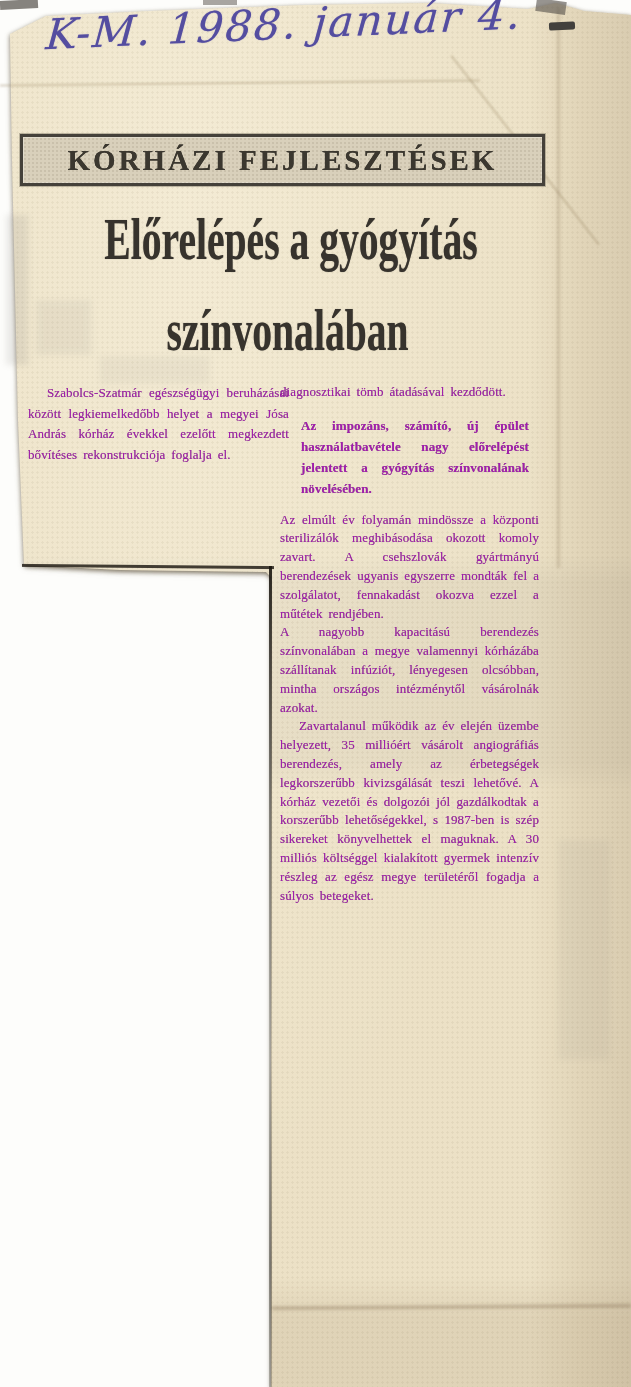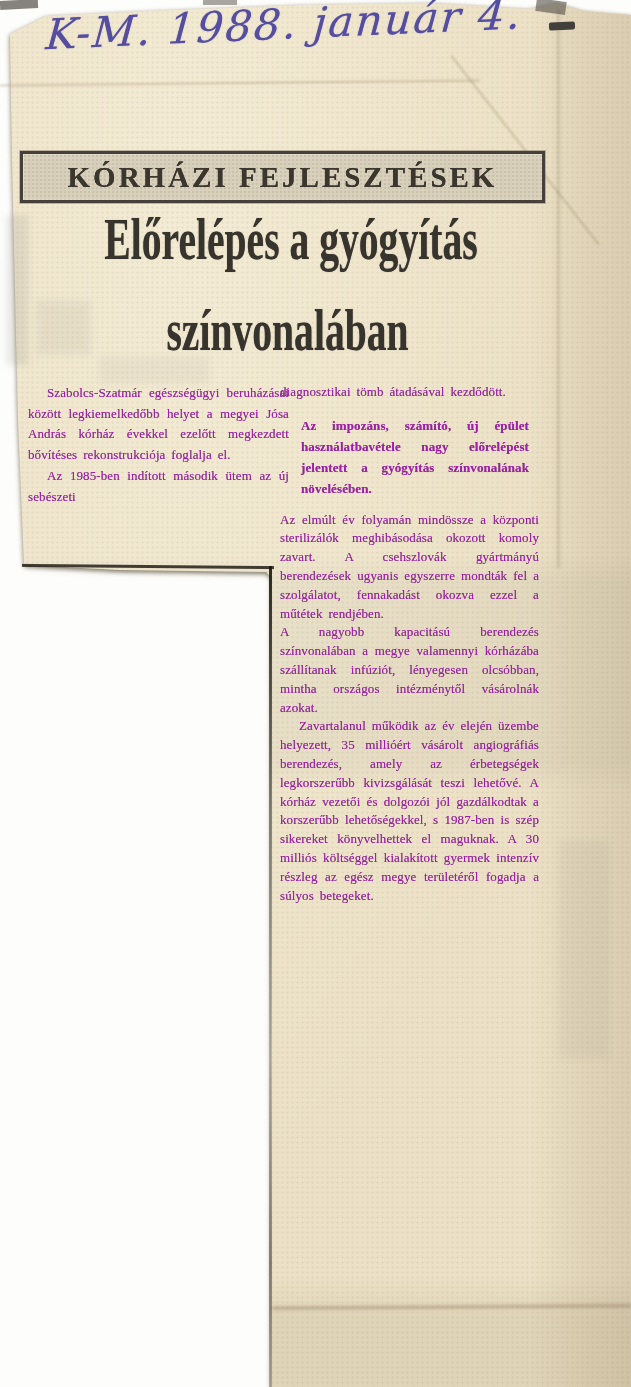--- a/index.html
+++ b/index.html
@@ -41,21 +41,21 @@
     text-shadow:0 0 1px rgba(84,77,160,.55);
     white-space:nowrap;
   }
   .top-dash{
     position:absolute;left:549px;top:22px;width:26px;height:8px;
     background:#42403d;border-radius:2px;transform:rotate(-3deg);
   }
 
   
   .kicker-box{
-    position:absolute;left:20px;top:151px;width:519px;height:46px;
+    position:absolute;left:20px;top:134px;width:519px;height:46px;
     border:3px solid #45413a;background:#d9d0bb;
     box-shadow:0 0 0 1px rgba(90,82,70,.35), inset 0 0 0 1px rgba(255,255,255,.25);
     display:flex;align-items:center;justify-content:center;
   }
   .kicker-box::before{
     content:'';position:absolute;inset:0;
     background-image:radial-gradient(rgba(90,80,60,.12) 1px, transparent 1.2px);
     background-size:4px 4px;
   }
   .kicker-label{
@@ -153,21 +153,20 @@
     <span class="kicker-label">KÓRHÁZI FEJLESZTÉSEK</span>
   </div>
 
   <h1 class="headline">
     <span class="hl-line">Előrelépés a gyógyítás</span>
     <span class="hl-line">színvonalában</span>
   </h1>
 
   <div class="col col-left">
     <p class="para indent">Szabolcs-Szatmár egészségügyi beruházásai között legkiemelkedőbb helyet a megyei Jósa András kórház évekkel ezelőtt megkezdett bővítéses rekonstrukciója foglalja el.</p>
-    <p class="para indent">Az 1985-ben indított második ütem az új sebészeti</p>
   </div>
 
   <div class="col col-right">
     <p class="para">diagnosztikai tömb átadásával kezdődött.</p>
     <p class="para bold-inset">Az impozáns, számító, új épület használatbavétele nagy előrelépést jelentett a gyógyítás színvonalának növelésében.</p>
     <p class="para">Az elmúlt év folyamán mindössze a központi sterilizálók meghibásodása okozott komoly zavart. A csehszlovák gyártmányú berendezések ugyanis egyszerre mondták fel a szolgálatot, fennakadást okozva ezzel a műtétek rendjében.</p>
     <p class="para">A nagyobb kapacitású berendezés színvonalában a megye valamennyi kórházába szállítanak infúziót, lényegesen olcsóbban, mintha országos intézménytől vásárolnák azokat.</p>
     <p class="para indent">Zavartalanul működik az év elején üzembe helyezett, 35 millióért vásárolt angiográfiás berendezés, amely az érbetegségek legkorszerűbb kivizsgálását teszi lehetővé. A kórház vezetői és dolgozói jól gazdálkodtak a korszerűbb lehetőségekkel, s 1987-ben is szép sikereket könyvelhettek el maguknak. A 30 milliós költséggel kialakított gyermek intenzív részleg az egész megye területéről fogadja a súlyos betegeket.</p>
   </div>
 

